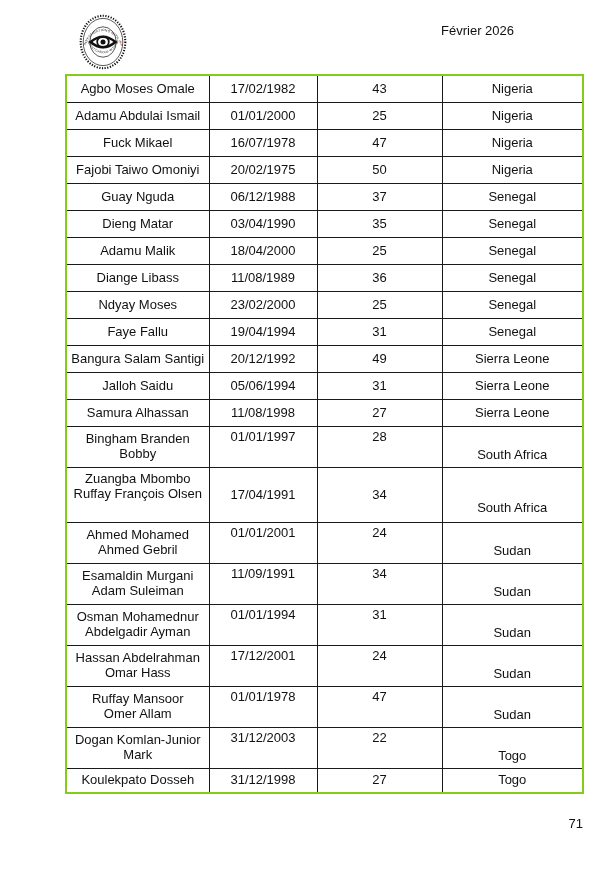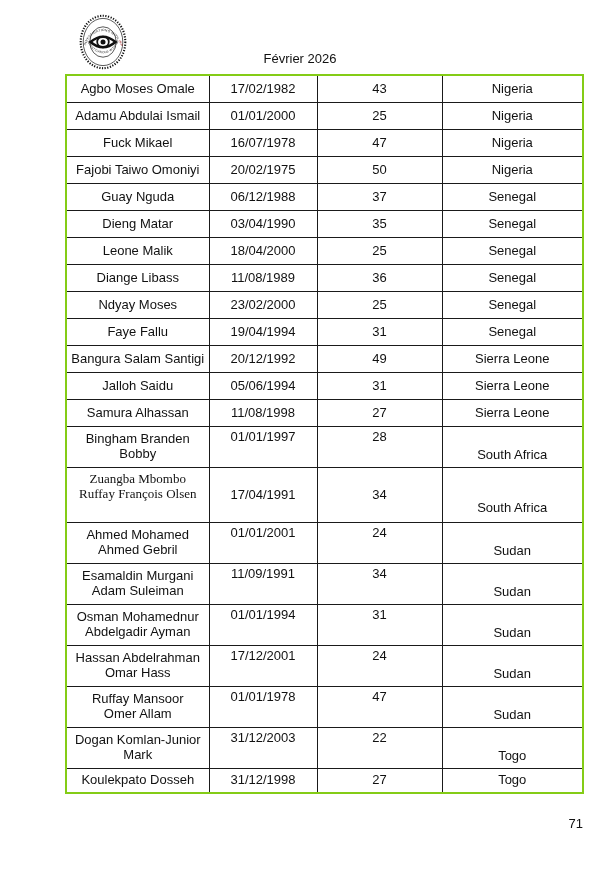--- a/index.html
+++ b/index.html
@@ -15,28 +15,27 @@
   
   .logo {
     position: absolute;
     left: 79px;
     top: 14px;
     width: 48px;
     height: 56px;
   }
   .header-date {
     position: absolute;
-    top: 52px;
+    top: 24px;
     left: 0;
     width: 514px;
-    text-align: center;
+    text-align: right;
     font-size: 13px;
     line-height: 14px;
     color: #111111;
-    margin-left: 43px;
   }
   
   table.persons {
     position: absolute;
     left: 65px;
     top: 74px;
     width: 517px;
     border-collapse: collapse;
     table-layout: fixed;
     border: 2px solid #84cc16;
@@ -53,21 +52,21 @@
     color: #111111;
   }
   tr.single td { height: 22px; }
   tr.tall td   { height: 34px; }
   tr.xtall td  { height: 46px; }
   tr.last td   { height: 19px; }
 
   tr.tall td.col-date, tr.tall td.col-age { vertical-align: top; padding-top: 3px; }
   tr.tall td.col-country { vertical-align: bottom; padding-bottom: 4px; }
 
-  tr.xtall td.col-name { vertical-align: top; padding-top: 4px; font-family: Liberation Serif, serif; }
+  tr.xtall td.col-name { vertical-align: top; padding-top: 4px; }
   tr.xtall td.col-date, tr.xtall td.col-age { vertical-align: middle; padding-top: 2px; }
   tr.xtall td.col-country { vertical-align: bottom; padding-bottom: 6px; }
 
   
   .page-num {
     position: absolute;
     top: 816px;
     left: 0;
     width: 583px;
     text-align: right;
@@ -143,21 +142,21 @@
     <td class="col-age">37</td>
     <td class="col-country">Senegal</td>
   </tr>
         <tr class="single">
     <td class="col-name">Dieng Matar</td>
     <td class="col-date">03/04/1990</td>
     <td class="col-age">35</td>
     <td class="col-country">Senegal</td>
   </tr>
         <tr class="single">
-    <td class="col-name">Leone Malik</td>
+    <td class="col-name">Adamu Malik</td>
     <td class="col-date">18/04/2000</td>
     <td class="col-age">25</td>
     <td class="col-country">Senegal</td>
   </tr>
         <tr class="single">
     <td class="col-name">Diange Libass</td>
     <td class="col-date">11/08/1989</td>
     <td class="col-age">36</td>
     <td class="col-country">Senegal</td>
   </tr>

